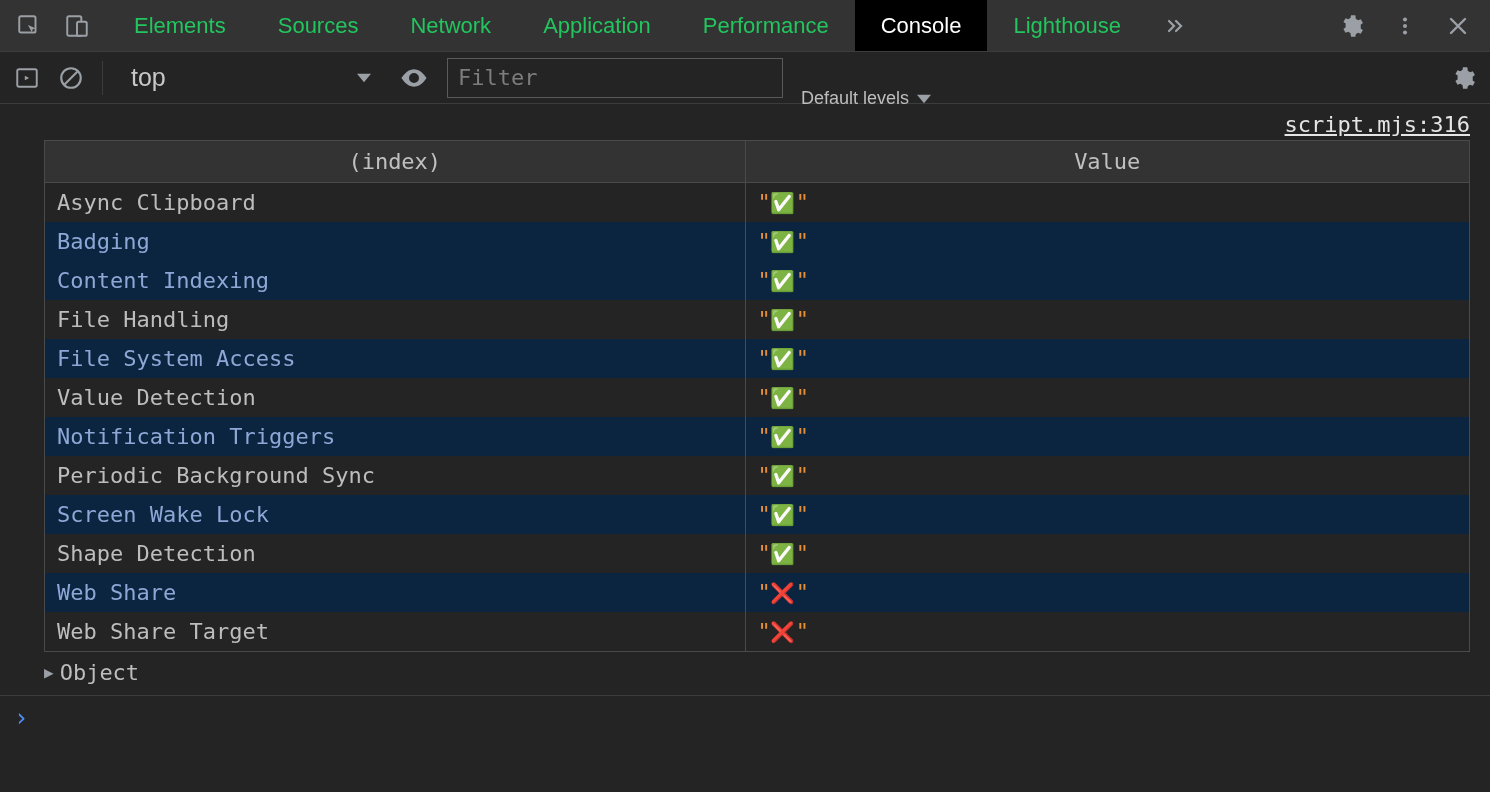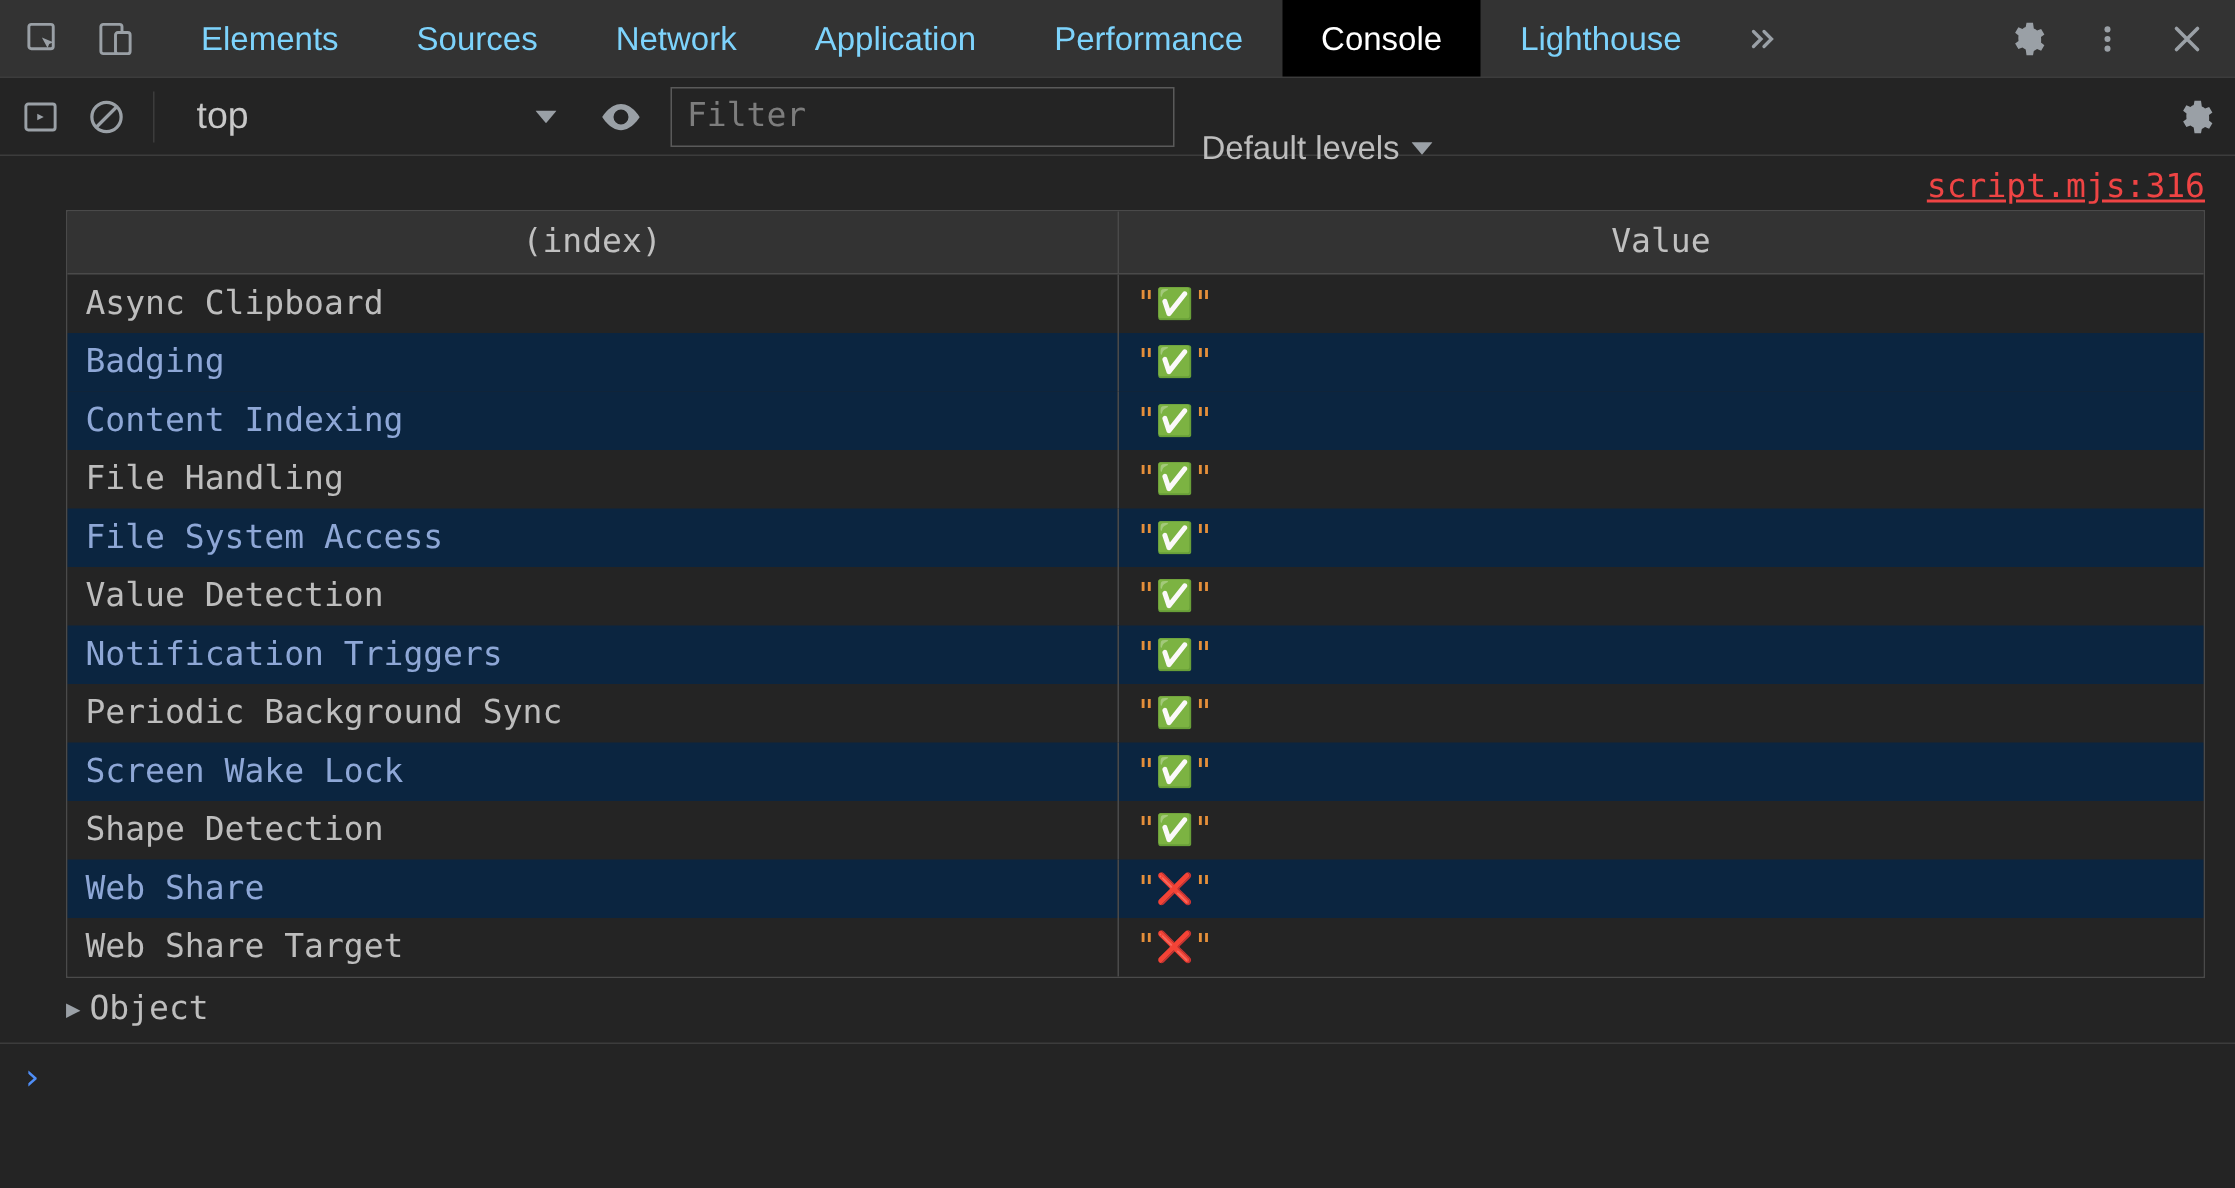--- a/index.html
+++ b/index.html
@@ -24,21 +24,21 @@
   .tabbar .leading-icons {
     display: flex;
     align-items: center;
     gap: 22px;
     padding: 0 18px 0 16px;
   }
   .tabbar .tab {
     display: flex;
     align-items: center;
     padding: 0 26px;
-    color: #7dd3fc;
+    color: #22c55e;
     font-size: 22px;
     cursor: pointer;
     white-space: nowrap;
   }
   .tabbar .tab.active {
     background: #000000;
     color: #ffffff;
   }
   .tabbar .spacer { flex: 1; }
   .tabbar .trailing-icons {
@@ -83,39 +83,39 @@
     font-size: 22px;
     padding: 0 10px;
     outline: none;
   }
   .filter-input::placeholder { color: #7d7d7d; }
   .levels {
     display: flex;
     align-items: center;
     gap: 8px;
     color: #bdbdbd;
-    font-size: 22px;
+    font-size: 18px;
     cursor: pointer;
     margin-top: 42px;
   }
   .console-toolbar .flexgrow { flex: 1; }
 
   
   .console-body {
     padding: 0 0 0 0;
   }
   .src-link-row {
     display: flex;
     justify-content: flex-end;
     padding: 6px 20px 2px 0;
     height: 36px;
     align-items: center;
   }
   .src-link {
-    color: #ef4444;
+    color: #e5e5e5;
     text-decoration: underline;
     font-size: 22px;
     cursor: pointer;
     text-align: center;
   }
   .table-wrap {
     margin: 0 20px 0 44px;
     border: 1px solid #4a4a4a;
   }
   .tbl {

